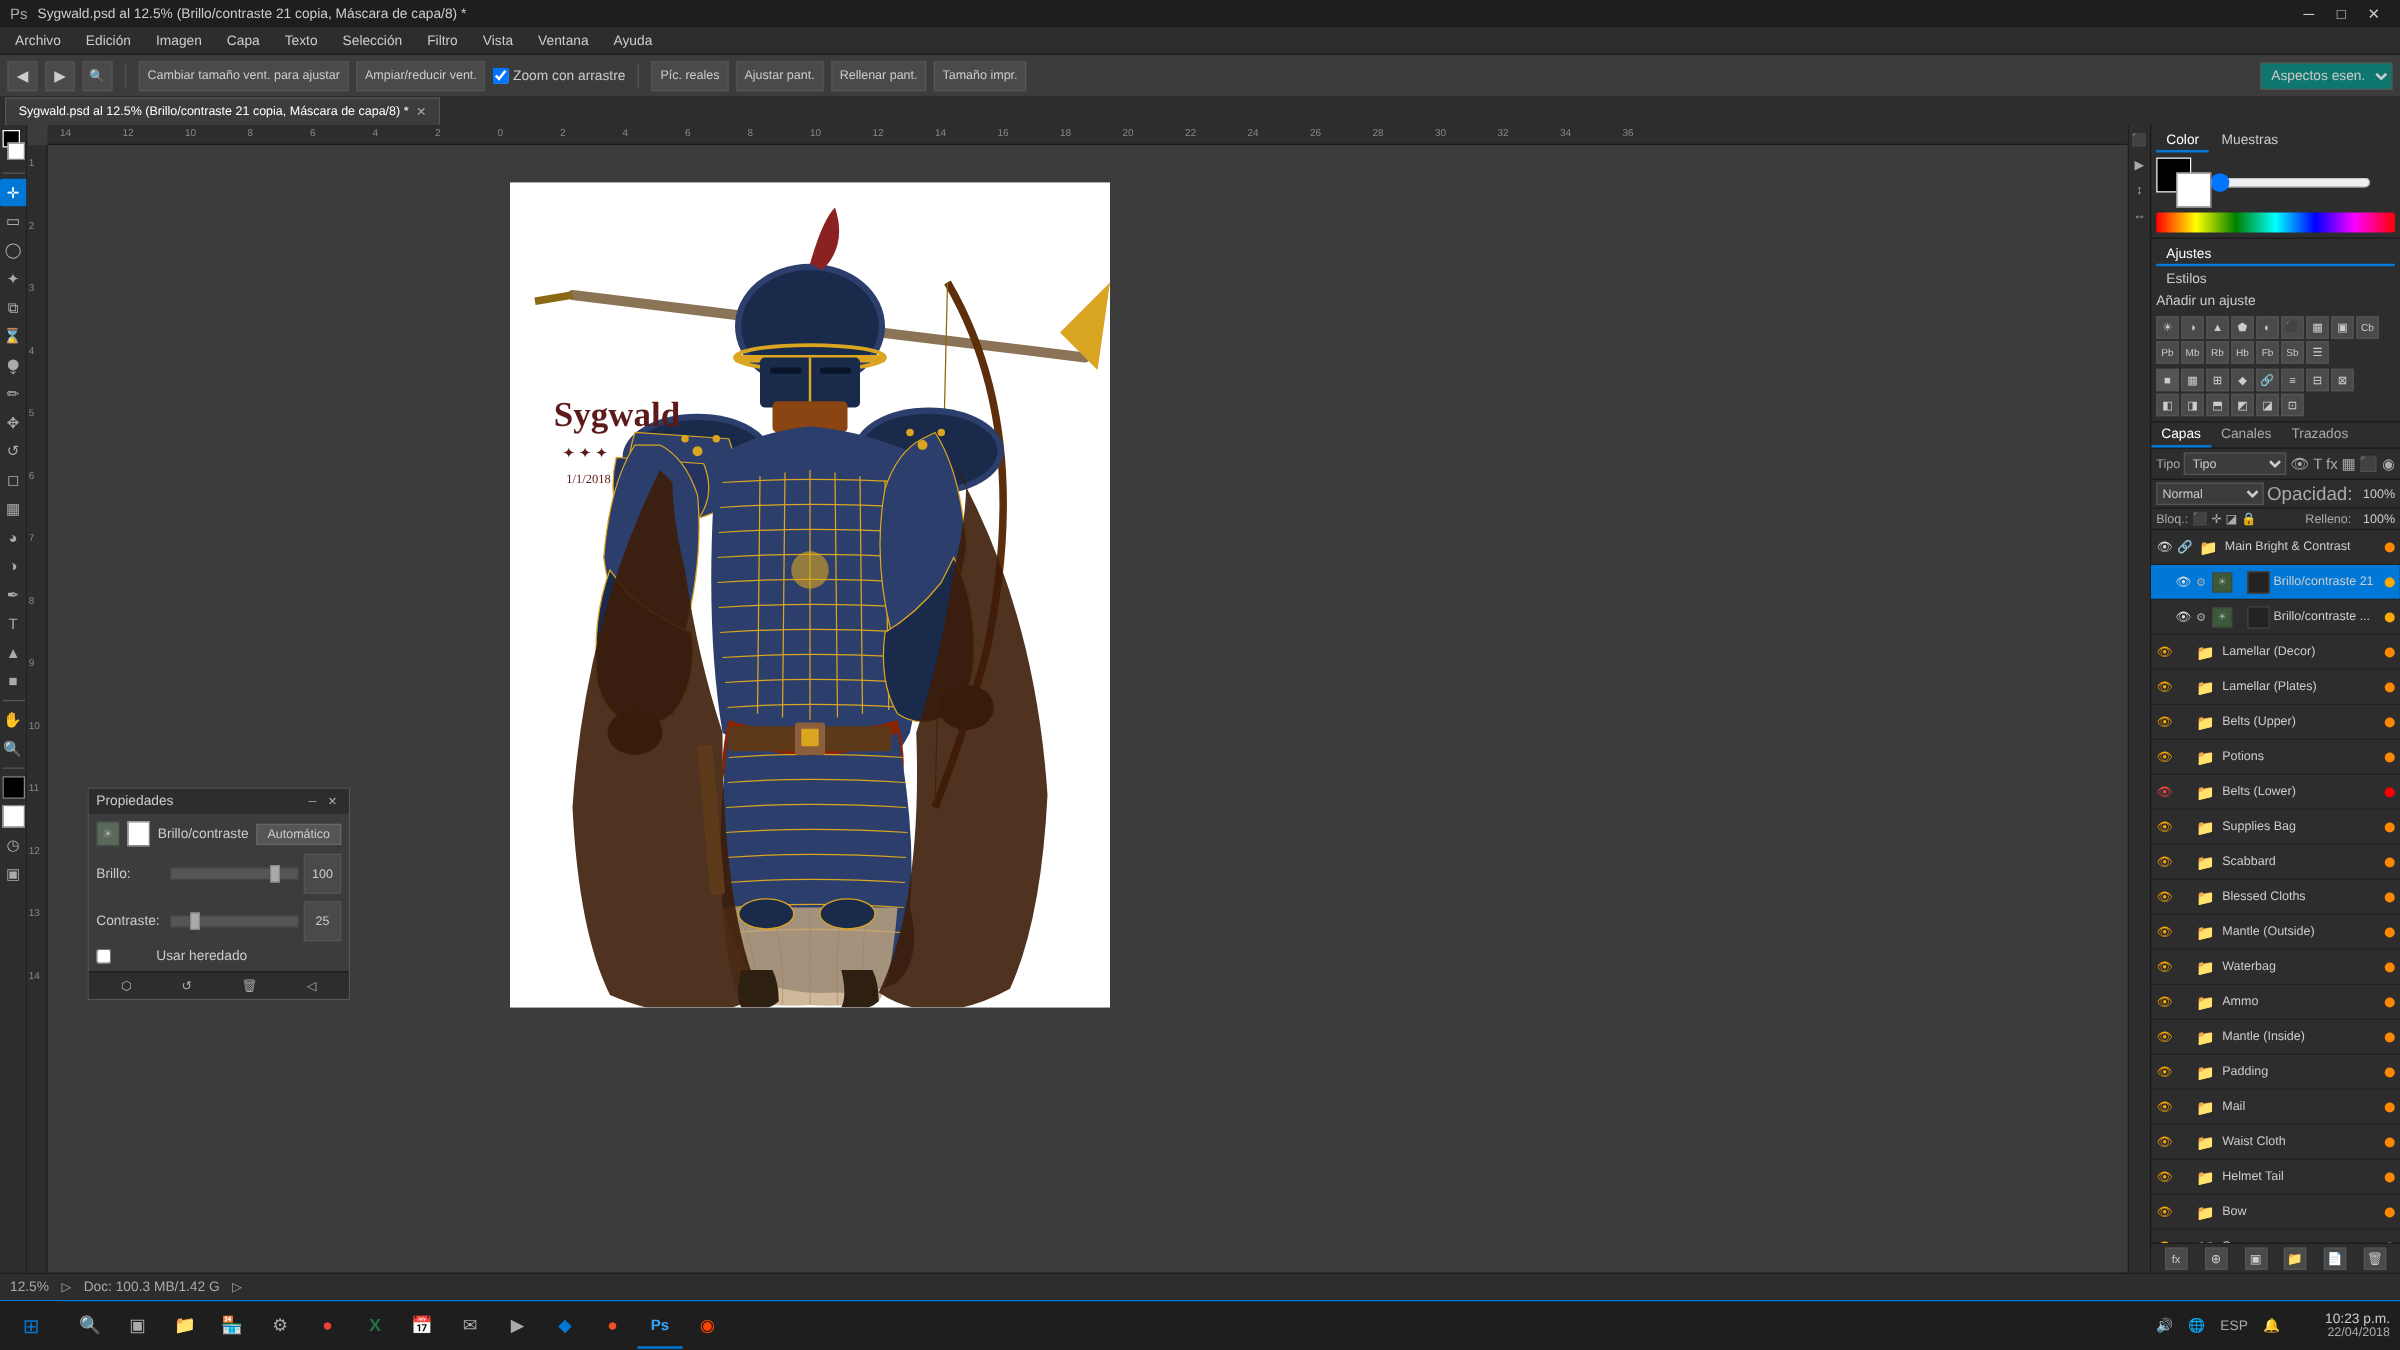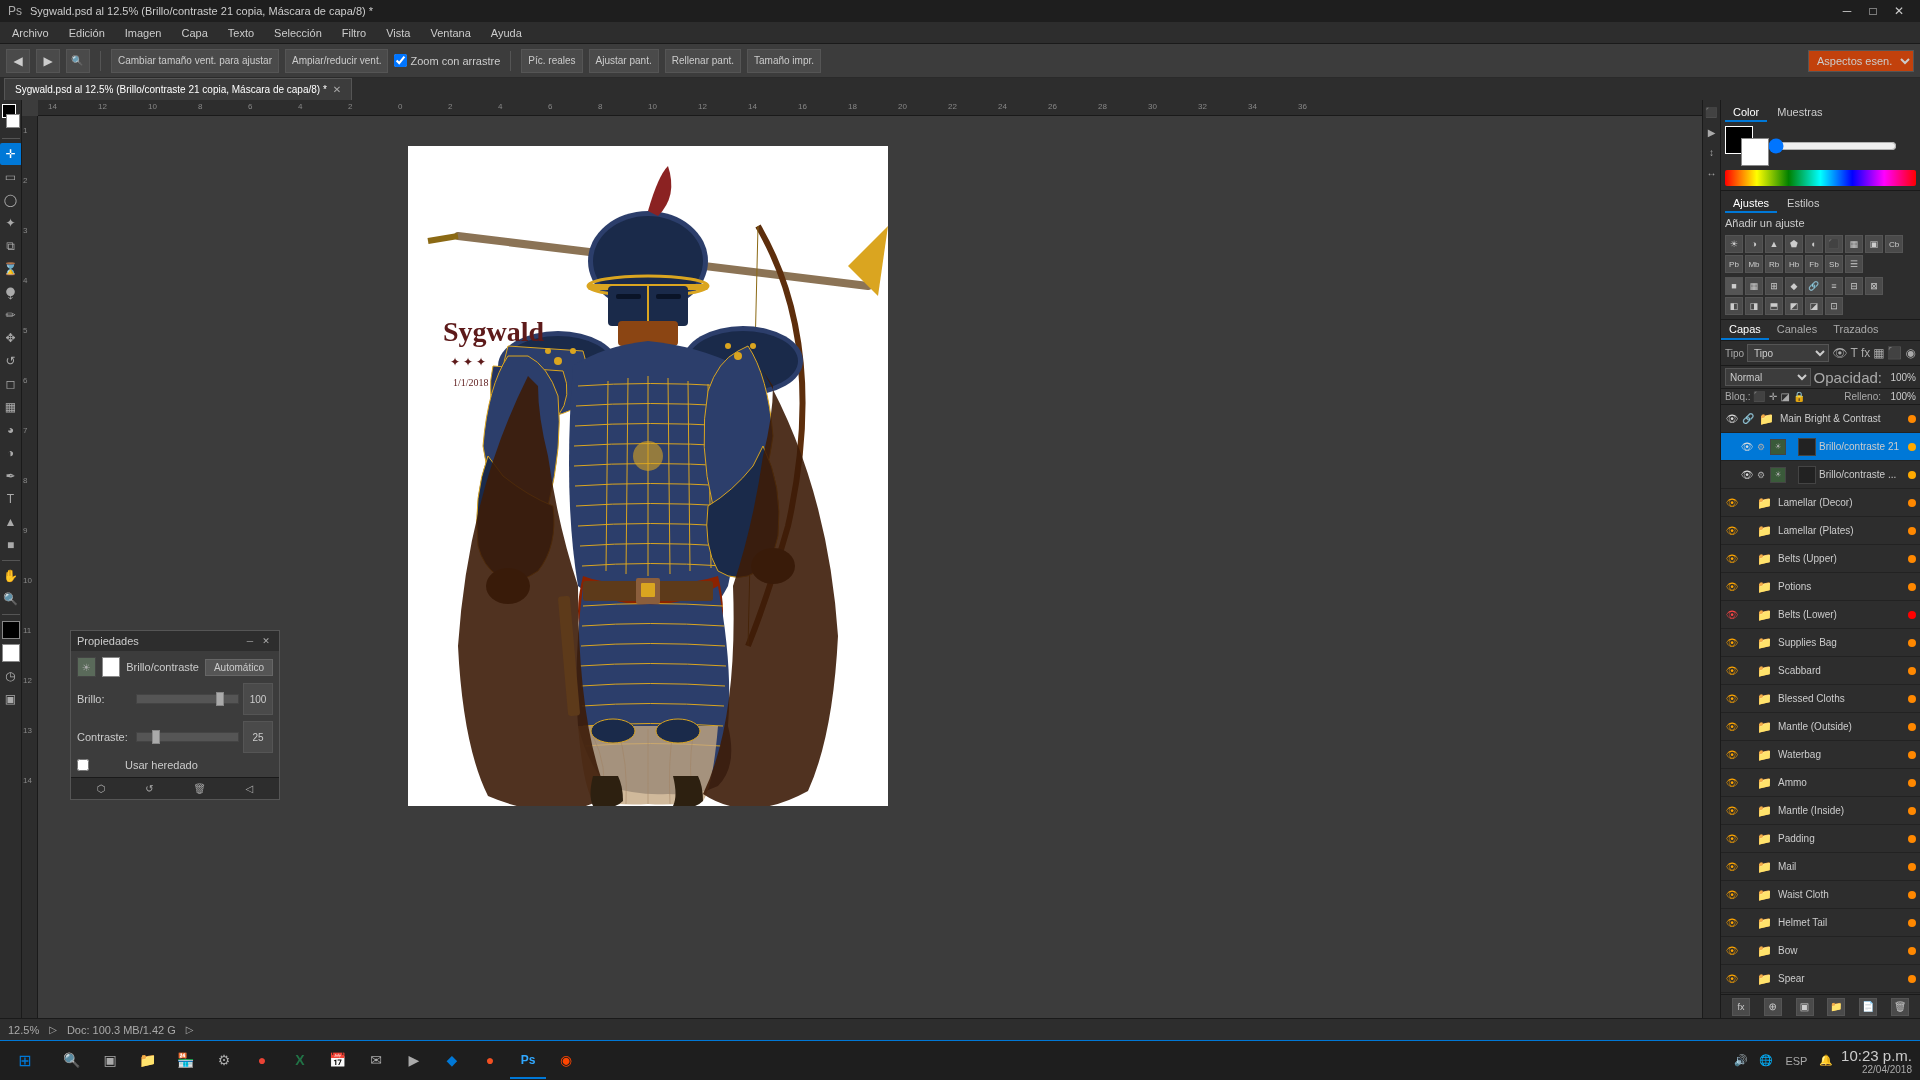--- a/index.html
+++ b/index.html
@@ -13,21 +13,21 @@
 
     
     #menu-bar { height: 22px; background: #2d2d2d; display: flex; align-items: center; gap: 4px; padding: 0 4px; flex-shrink: 0; border-bottom: 1px solid #1a1a1a; }
     .menu-item { padding: 2px 8px; color: #ccc; cursor: pointer; font-size: 11px; }
 
     
     #toolbar { height: 34px; background: #3c3c3c; display: flex; align-items: center; gap: 6px; padding: 0 6px; flex-shrink: 0; border-bottom: 1px solid #2a2a2a; }
     .toolbar-btn { height: 24px; padding: 0 6px; background: #4a4a4a; border: 1px solid #555; color: #ccc; cursor: pointer; font-size: 11px; display: flex; align-items: center; }
     .toolbar-checkbox { display: flex; align-items: center; gap: 3px; font-size: 11px; color: #ccc; }
     .toolbar-separator { width: 1px; height: 20px; background: #555; margin: 0 4px; }
-    .toolbar-combo { height: 22px; background: #c2410c; border: 1px solid #555; color: #ccc; padding: 0 4px; font-size: 11px; }
+    .toolbar-combo { height: 22px; background: #0f766e; border: 1px solid #555; color: #ccc; padding: 0 4px; font-size: 11px; }
     .toolbar-icon-btn { width: 24px; height: 24px; background: #4a4a4a; border: 1px solid #555; display: flex; align-items: center; justify-content: center; cursor: pointer; color: #ccc; font-size: 12px; }
 
     
     #tab-bar { height: 22px; background: #2d2d2d; display: flex; align-items: center; padding: 0 4px; flex-shrink: 0; }
     .tab { height: 22px; padding: 0 10px; background: #4a4a4a; border: 1px solid #555; border-bottom: none; color: #ccc; font-size: 11px; display: flex; align-items: center; gap: 6px; cursor: pointer; }
     .tab.active { background: #3c3c3c; color: white; }
     .tab-close { font-size: 10px; color: #aaa; cursor: pointer; }
 
     
     #main { flex: 1; display: flex; overflow: hidden; }
@@ -61,21 +61,21 @@
     .color-swatch-bg { width: 28px; height: 28px; background: white; border: 1px solid #888; cursor: pointer; position: absolute; left: 16px; top: 12px; }
     .color-swatch-container { position: relative; width: 50px; height: 40px; }
     #color-gradient { height: 16px; background: linear-gradient(to right, red, yellow, green, cyan, blue, magenta, red); border-radius: 2px; }
     #color-k-row { display: flex; align-items: center; gap: 4px; font-size: 11px; color: #ccc; }
     #color-k-label { font-size: 10px; }
     #color-k-slider { flex: 1; height: 10px; }
     #color-k-val { width: 28px; text-align: right; }
 
     
     #adjustments-panel { padding: 4px; border-bottom: 1px solid #1a1a1a; }
-    #adj-tabs { display: flex; gap: 2px; margin-bottom: 4px; }
+    #adj-tabs { display: flex; gap: 2px; margin-bottom: 4px; flex-direction: column; }
     .adj-tab { padding: 2px 8px; font-size: 11px; color: #ccc; cursor: pointer; }
     .adj-tab.active { color: white; border-bottom: 2px solid #0078d7; }
     #adj-title { font-size: 11px; color: #ccc; margin-bottom: 6px; }
     #adj-icons-row { display: flex; flex-wrap: wrap; gap: 2px; margin-bottom: 4px; }
     .adj-icon { width: 18px; height: 18px; background: #4a4a4a; border: 1px solid #555; display: flex; align-items: center; justify-content: center; cursor: pointer; font-size: 9px; color: #ccc; }
 
     
     #layers-panel { flex: 1; display: flex; flex-direction: column; overflow: hidden; }
     #layers-tabs { display: flex; border-bottom: 1px solid #1a1a1a; }
     .layers-tab { padding: 3px 8px; font-size: 11px; color: #aaa; cursor: pointer; }
@@ -134,21 +134,21 @@
     
     #taskbar { height: 40px; background: #1e1e1e; display: flex; align-items: center; flex-shrink: 0; border-top: 1px solid #0078d7; }
     #taskbar-start { width: 50px; height: 40px; background: #1e1e1e; display: flex; align-items: center; justify-content: center; cursor: pointer; }
     #taskbar-apps { flex: 1; display: flex; align-items: center; padding: 0 4px; gap: 2px; }
     .taskbar-app { height: 36px; padding: 0 8px; display: flex; align-items: center; gap: 4px; cursor: pointer; border-bottom: 2px solid transparent; font-size: 11px; color: #aaa; }
     .taskbar-app.active { border-bottom: 2px solid #0078d7; }
     .taskbar-app-icon { width: 20px; height: 20px; display: flex; align-items: center; justify-content: center; font-size: 14px; }
     #taskbar-right { display: flex; align-items: center; gap: 4px; padding: 0 8px; font-size: 11px; color: #aaa; }
     .taskbar-right-item { padding: 2px 4px; cursor: pointer; }
     #taskbar-clock { text-align: right; }
-    #taskbar-time { font-size: 15px; color: #ccc; }
+    #taskbar-time { font-size: 11px; color: #ccc; margin-left: 28px; }
     #taskbar-date { font-size: 10px; color: #aaa; }
 
     
     #layers-list::-webkit-scrollbar { width: 8px; }
     #layers-list::-webkit-scrollbar-track { background: #2d2d2d; }
     #layers-list::-webkit-scrollbar-thumb { background: #555; }
 
     
     #artwork-svg { position: absolute; top: 0; left: 0; width: 100%; height: 100%; }
   </style>

